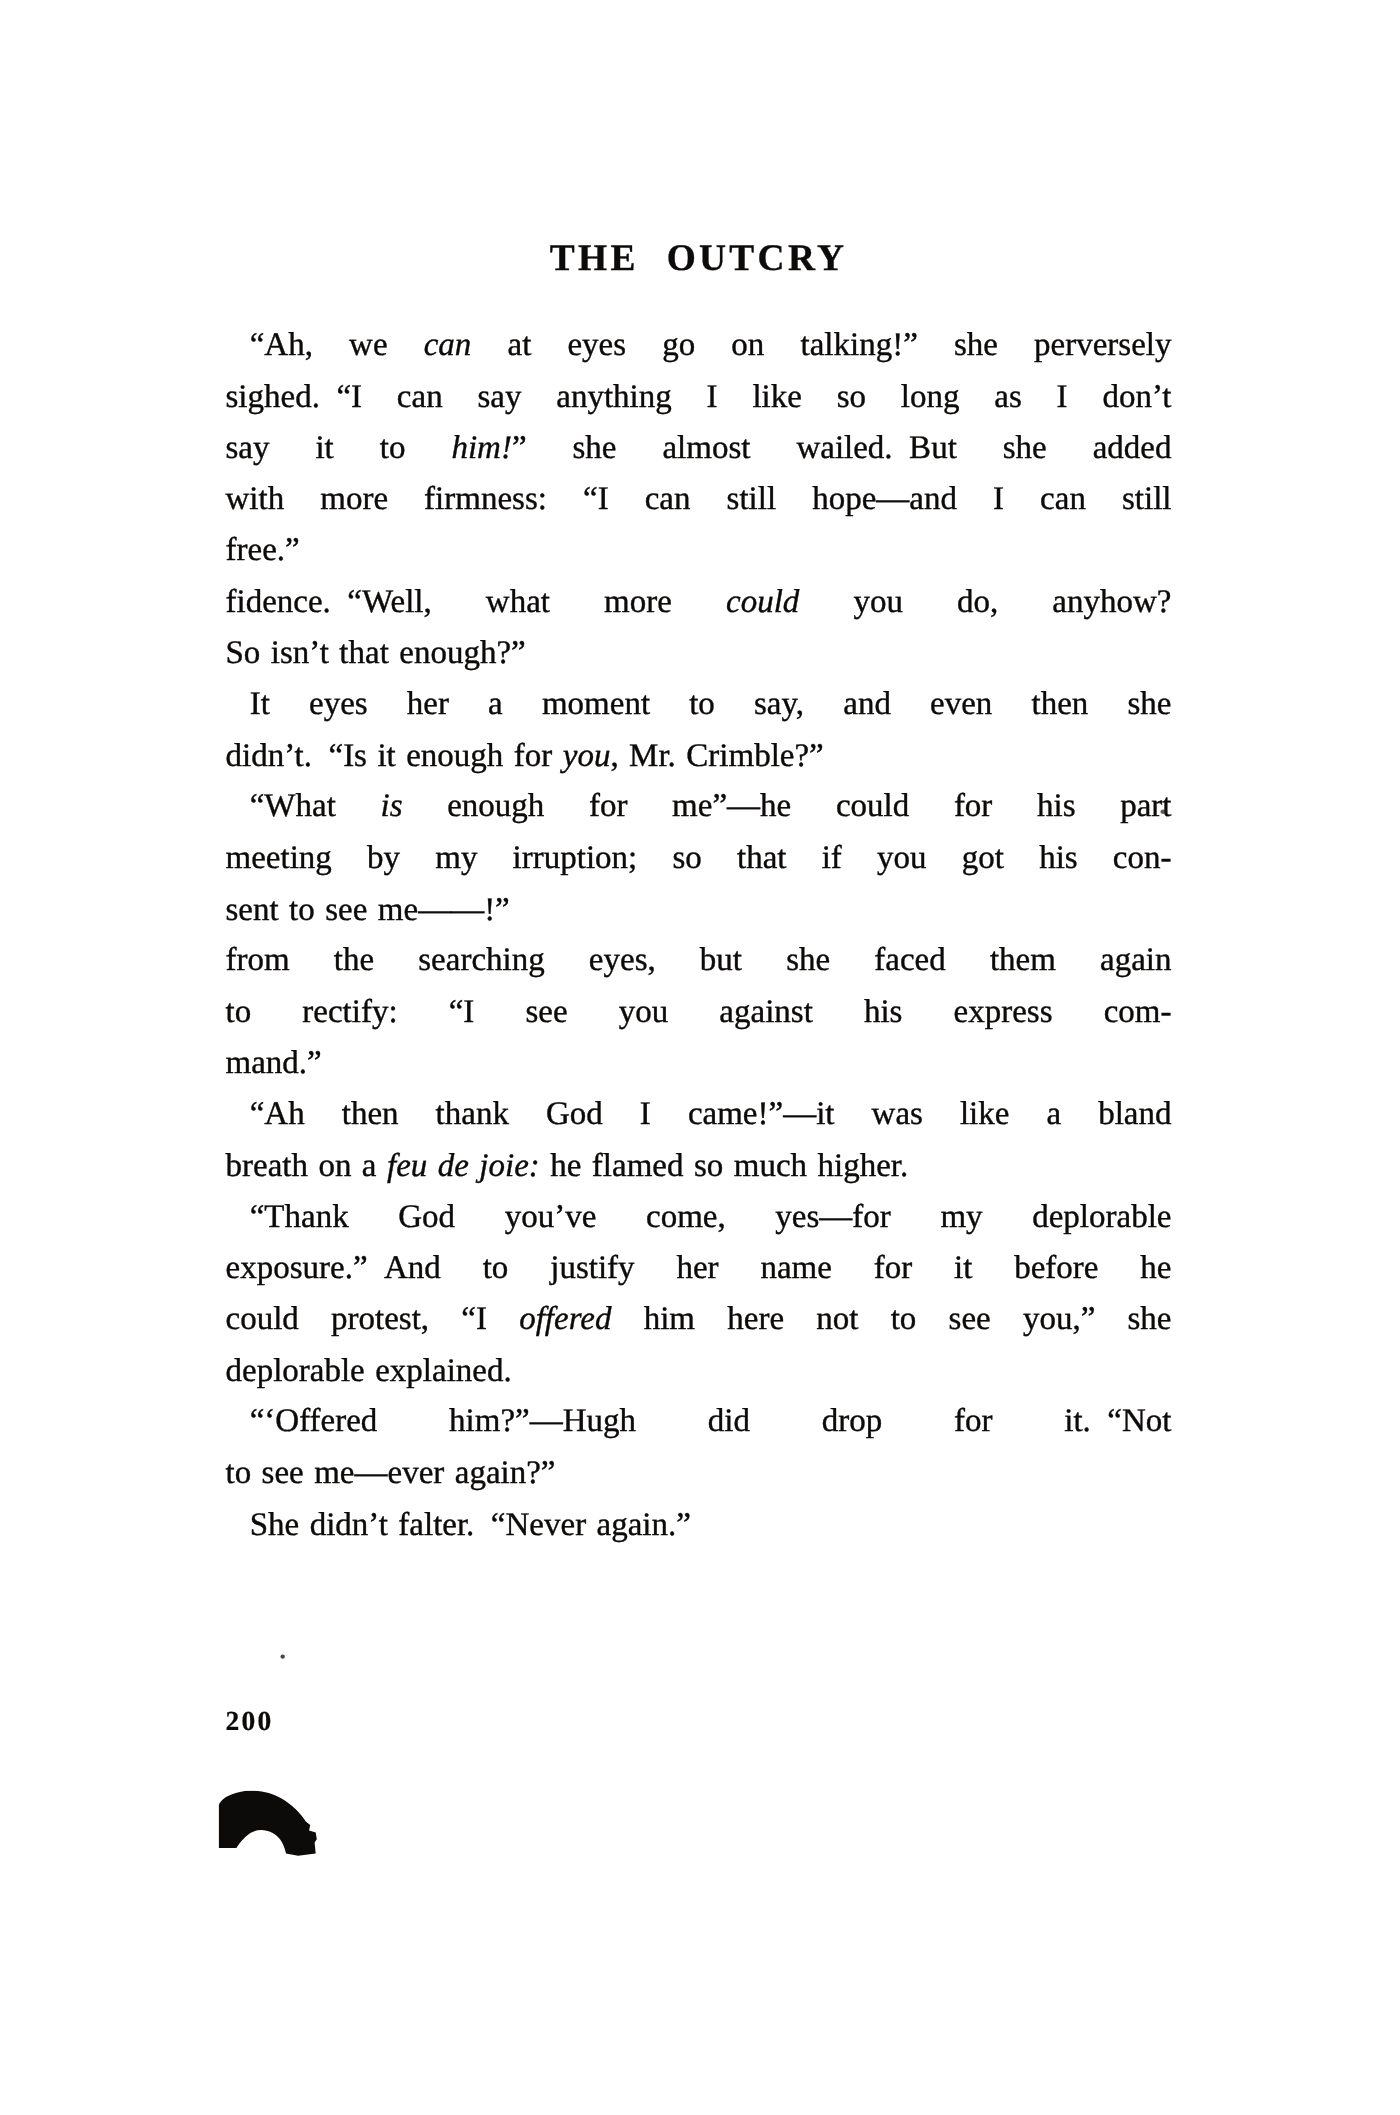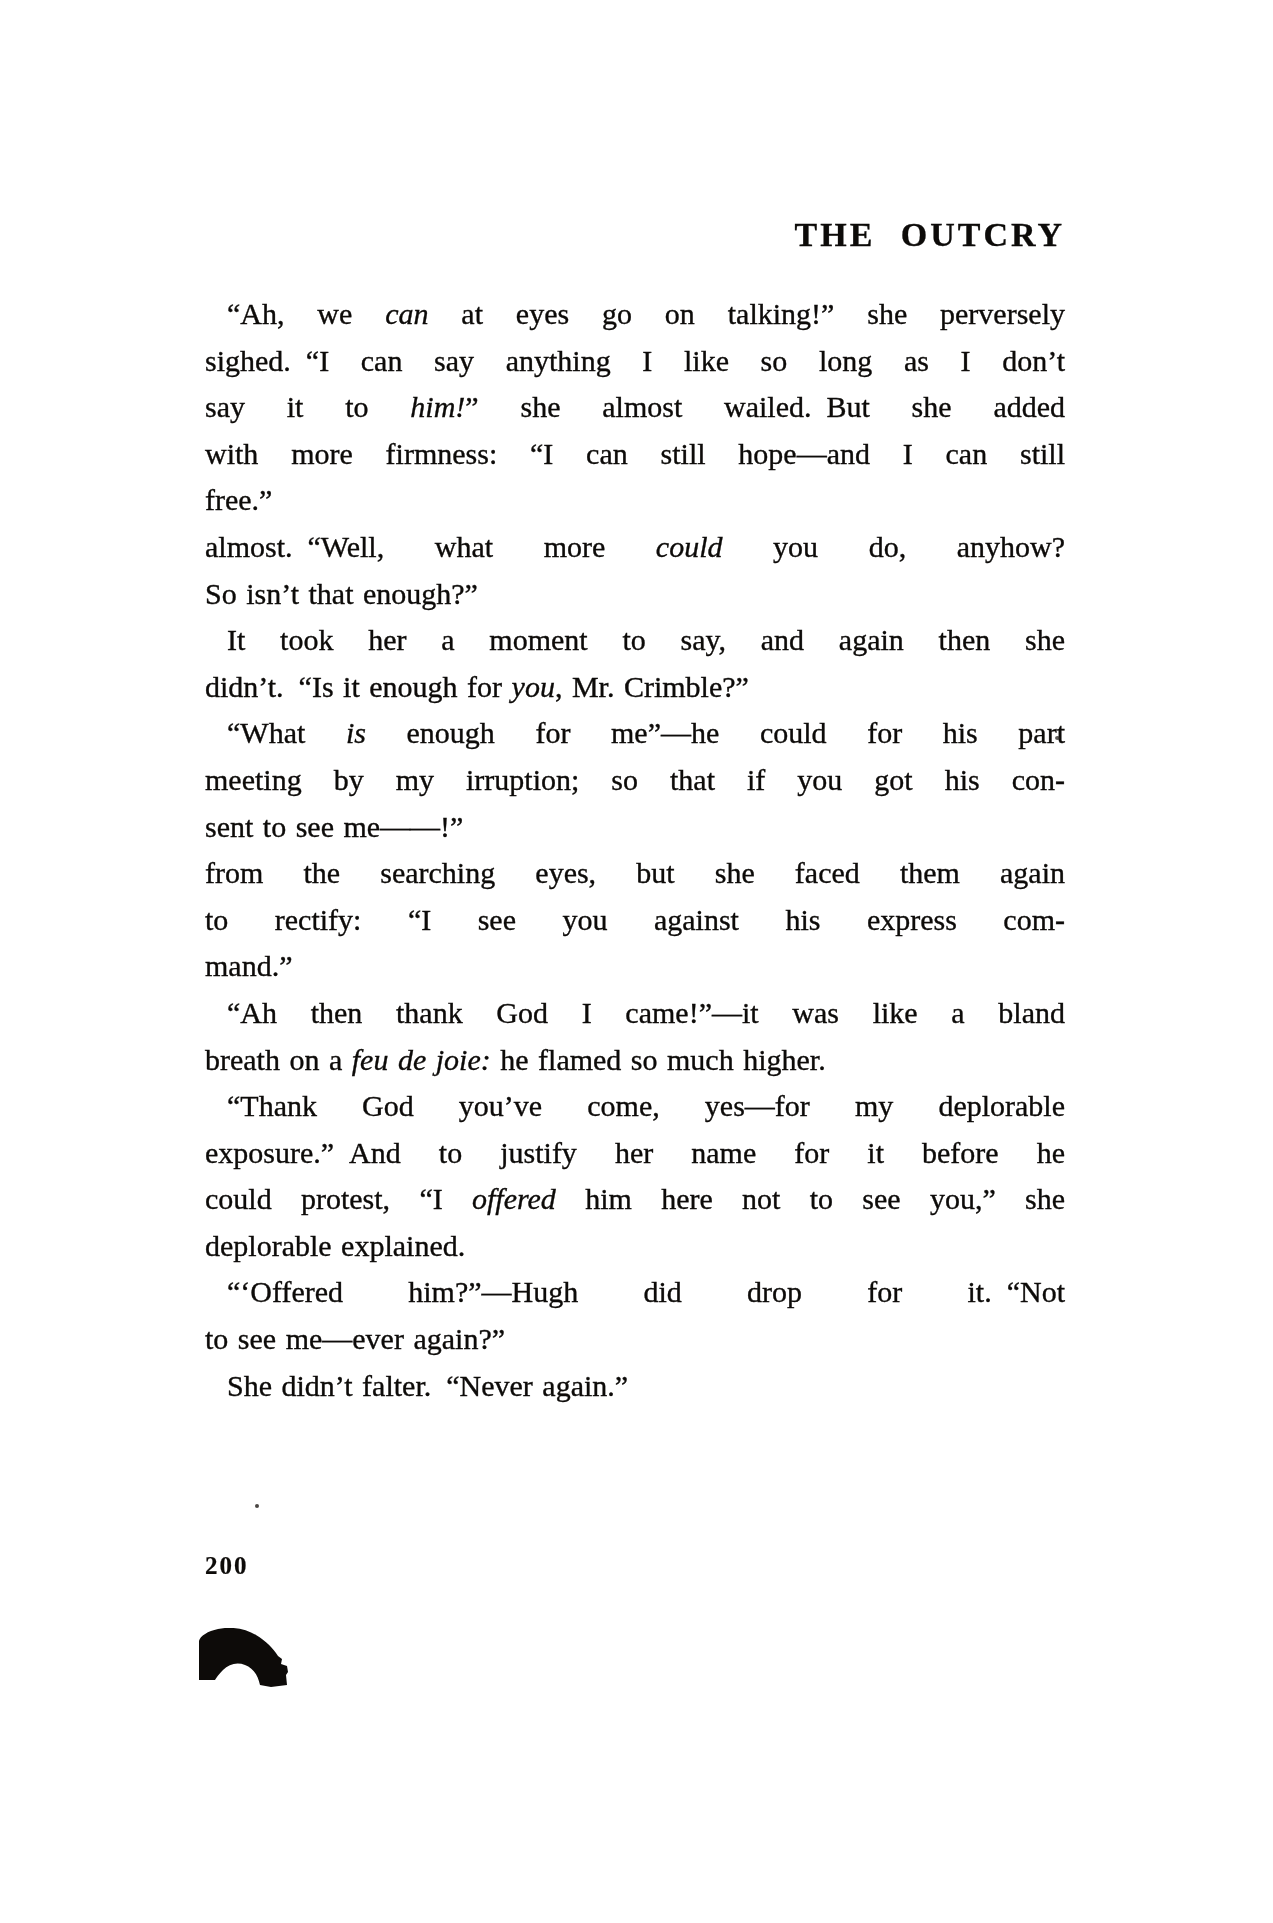--- a/index.html
+++ b/index.html
@@ -12,21 +12,21 @@
     overflow:hidden;
   }
   .page {
     position:absolute; inset:0;
     background:#ffffff;
   }
   .running-head {
     position:absolute;
     left:205px; width:860px;
     top:216px;
-    text-align:right;
+    text-align:center;
     font-size:34px;
     font-weight:bold;
     letter-spacing:3px;
     word-spacing:14px;
     -webkit-text-stroke:0.3px #0d0b09;
   }
   .body-text {
     position:absolute;
     left:205px; width:860px;
     top:291px;
@@ -64,23 +64,23 @@
 <div class="page">
 
   <div class="running-head">THE OUTCRY</div>
 
   <div class="body-text">
       <div class="line first"><span>“Ah, we </span><span class="it">can</span><span> at eyes go on talking!” she perversely</span></div>
       <div class="line"><span>sighed. “I can say anything I like so long as I don’t</span></div>
       <div class="line"><span>say it to </span><span class="it">him!</span><span>” she almost wailed. But she added</span></div>
       <div class="line"><span>with more firmness: “I can still hope—and I can still</span></div>
       <div class="line plast"><span>free.”</span></div>
-      <div class="line"><span>almost. “Well, what more </span><span class="it">could</span><span> you do, anyhow?</span></div>
+      <div class="line"><span>fidence. “Well, what more </span><span class="it">could</span><span> you do, anyhow?</span></div>
       <div class="line plast"><span>So isn’t that enough?”</span></div>
-      <div class="line first"><span>It took her a moment to say, and again then she</span></div>
+      <div class="line first"><span>It eyes her a moment to say, and even then she</span></div>
       <div class="line plast"><span>didn’t. “Is it enough for </span><span class="it">you</span><span>, Mr. Crimble?”</span></div>
       <div class="line first"><span>“What </span><span class="it">is</span><span> enough for me”—he could for his part</span></div>
       <div class="line"><span>meeting by my irruption; so that if you got his con-</span></div>
       <div class="line plast"><span>sent to see me——!”</span></div>
       <div class="line"><span>from the searching eyes, but she faced them again</span></div>
       <div class="line"><span>to rectify: “I see you against his express com-</span></div>
       <div class="line plast"><span>mand.”</span></div>
       <div class="line first"><span>“Ah then thank God I came!”—it was like a bland</span></div>
       <div class="line plast"><span>breath on a </span><span class="it">feu de joie:</span><span> he flamed so much higher.</span></div>
       <div class="line first"><span>“Thank God you’ve come, yes—for my deplorable</span></div>

